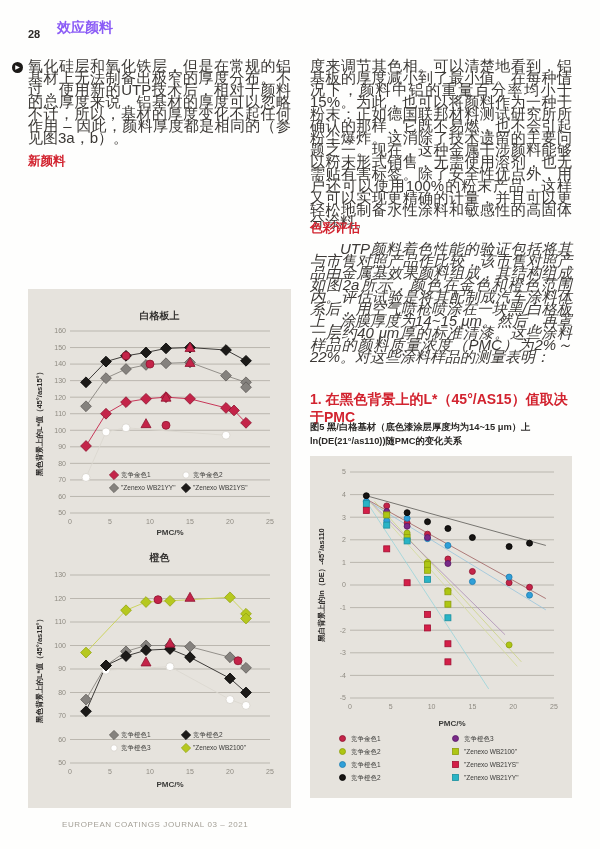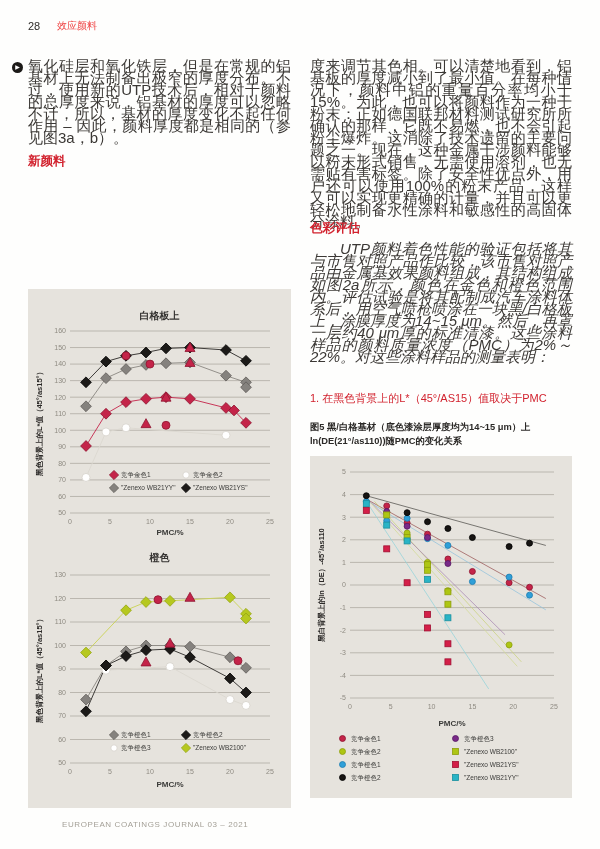--- a/index.html
+++ b/index.html
@@ -1,25 +1,25 @@
 <!DOCTYPE html>
 <html><head>
 <meta charset="utf-8">
 <style>
   html,body{margin:0;padding:0;background:#ffffff;}
   .page{position:relative;width:600px;height:849px;background:#fefefd;overflow:hidden;
         font-family:"Liberation Sans","DejaVu Sans",sans-serif;color:#3b3835;}
-  .hdr-num{position:absolute;left:28px;top:20px;font-size:11px;font-weight:normal;color:#2e2b28;}
-  .hdr-title{position:absolute;left:57px;top:19px;font-size:10px;font-weight:normal;color:#ef4444;}
+  .hdr-num{position:absolute;left:28px;top:28px;font-size:11px;font-weight:bold;color:#2e2b28;}
+  .hdr-title{position:absolute;left:57px;top:19px;font-size:14px;font-weight:bold;color:#8b5cf6;}
   .col-l{left:28px;width:263px;}
   .col-r{left:310px;width:262px;}
   .para{position:absolute;font-size:15px;line-height:12px;text-align:justify;color:#3b3835;}
   .indent{text-indent:2em;}
   .red-h{position:absolute;font-size:12.5px;font-weight:bold;color:#d2232f;}
-  .red-h2{position:absolute;font-size:11px;font-weight:normal;color:#d2232f;}
+  .red-h2{position:absolute;font-size:14px;font-weight:bold;color:#d2232f;}
   .caption{position:absolute;font-size:9.3px;font-weight:bold;line-height:14px;color:#2b2927;text-align:left;}
   .bullet{position:absolute;left:12px;top:62px;width:11px;height:11px;border-radius:50%;
           background:#1c1a18;color:#fff;font-size:6px;line-height:11px;text-align:center;}
   .chart-box{position:absolute;background:#e6e3dd;padding:6px 6px 4px 6px;box-sizing:border-box;}
   .chart-title{font-size:10px;font-weight:bold;color:#353331;text-align:center;margin:14px 0 2px 0;}
   .chart-host{line-height:0;}
   .legend5{display:grid;grid-template-rows:repeat(4,13px);grid-auto-flow:column;
            grid-template-columns:1fr 1fr;padding:4px 2px 2px 22px;}
   .lg-item{display:flex;align-items:center;gap:4px;font-size:6.5px;color:#3a3a38;line-height:13px;}
   .footer{position:absolute;left:28px;top:820px;font-size:8px;letter-spacing:0.6px;color:#a39f96;padding-left:34px;}

